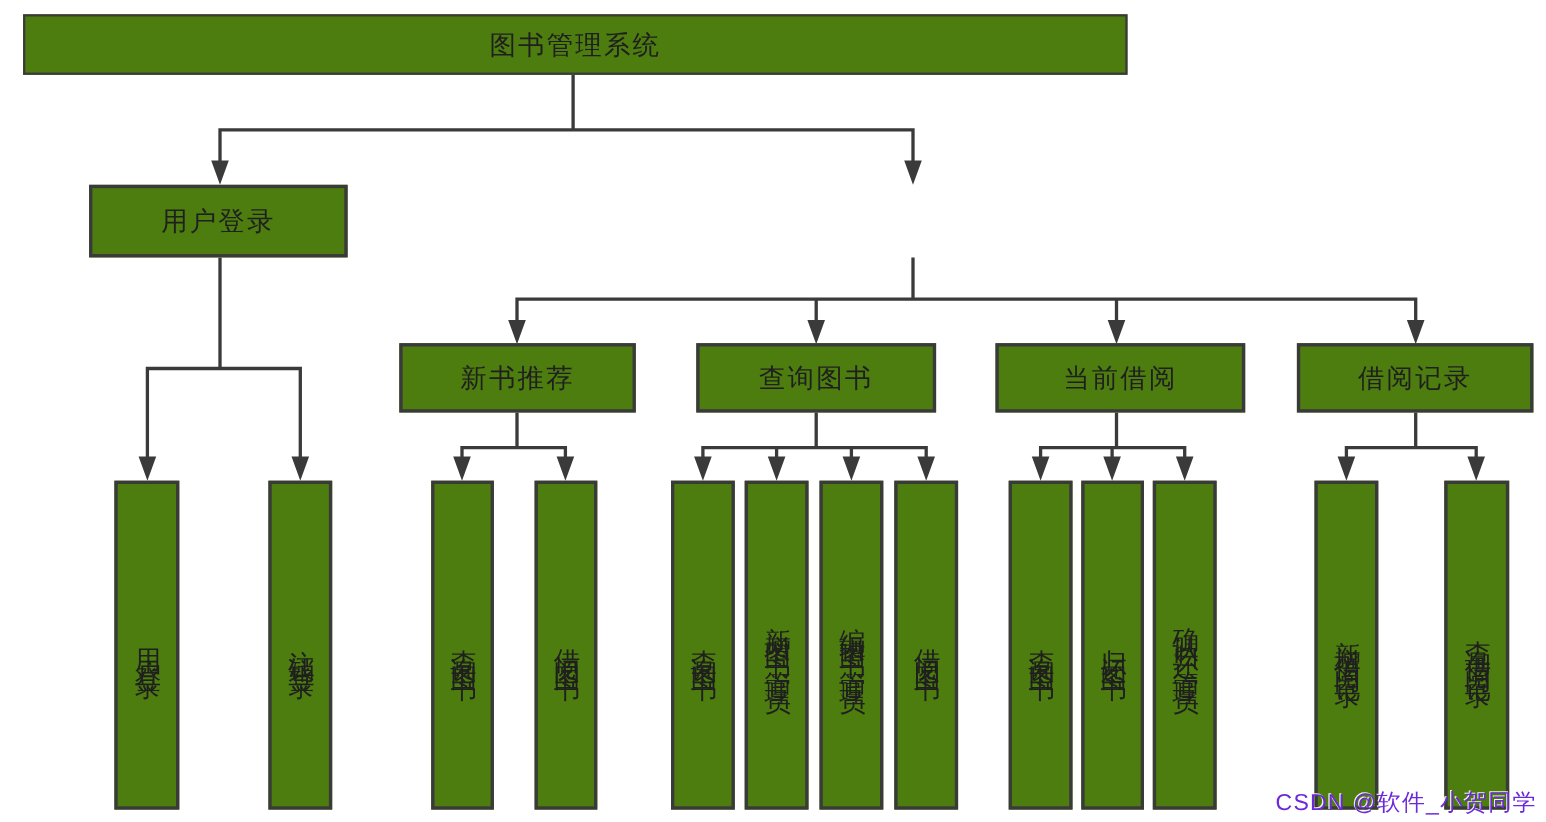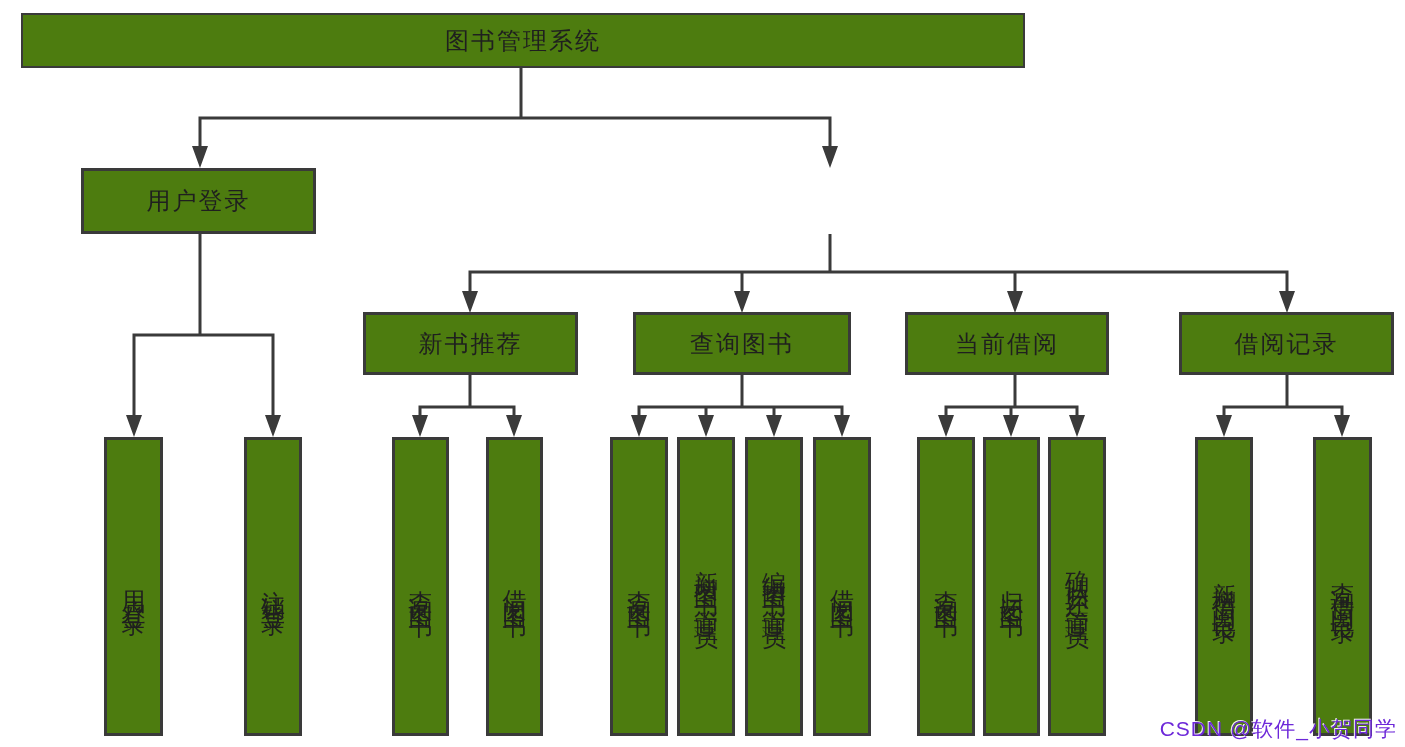--- a/index.html
+++ b/index.html
@@ -93,21 +93,21 @@
   <div class="box" style="left:81px;top:168px;width:235px;height:66px;">
     <span class="h-label">用户登录</span>
   </div>
 
   <div class="box" style="left:363px;top:312px;width:215px;height:63px;">
     <span class="h-label">新书推荐</span>
   </div>
   <div class="box" style="left:633px;top:312px;width:218px;height:63px;">
     <span class="h-label">查询图书</span>
   </div>
-  <div class="box" style="left:905px;top:312px;width:204px;height:63px;">
+  <div class="box" style="left:905px;top:312px;width:227px;height:63px;">
     <span class="h-label">当前借阅</span>
   </div>
   <div class="box" style="left:1179px;top:312px;width:215px;height:63px;">
     <span class="h-label">借阅记录</span>
   </div>
 
   <div class="box leaf" style="left:104px;top:437px;width:59px;height:299px;">
     <span class="v-label">用户登录</span>
   </div>
   <div class="box leaf" style="left:244px;top:437px;width:58px;height:299px;">

